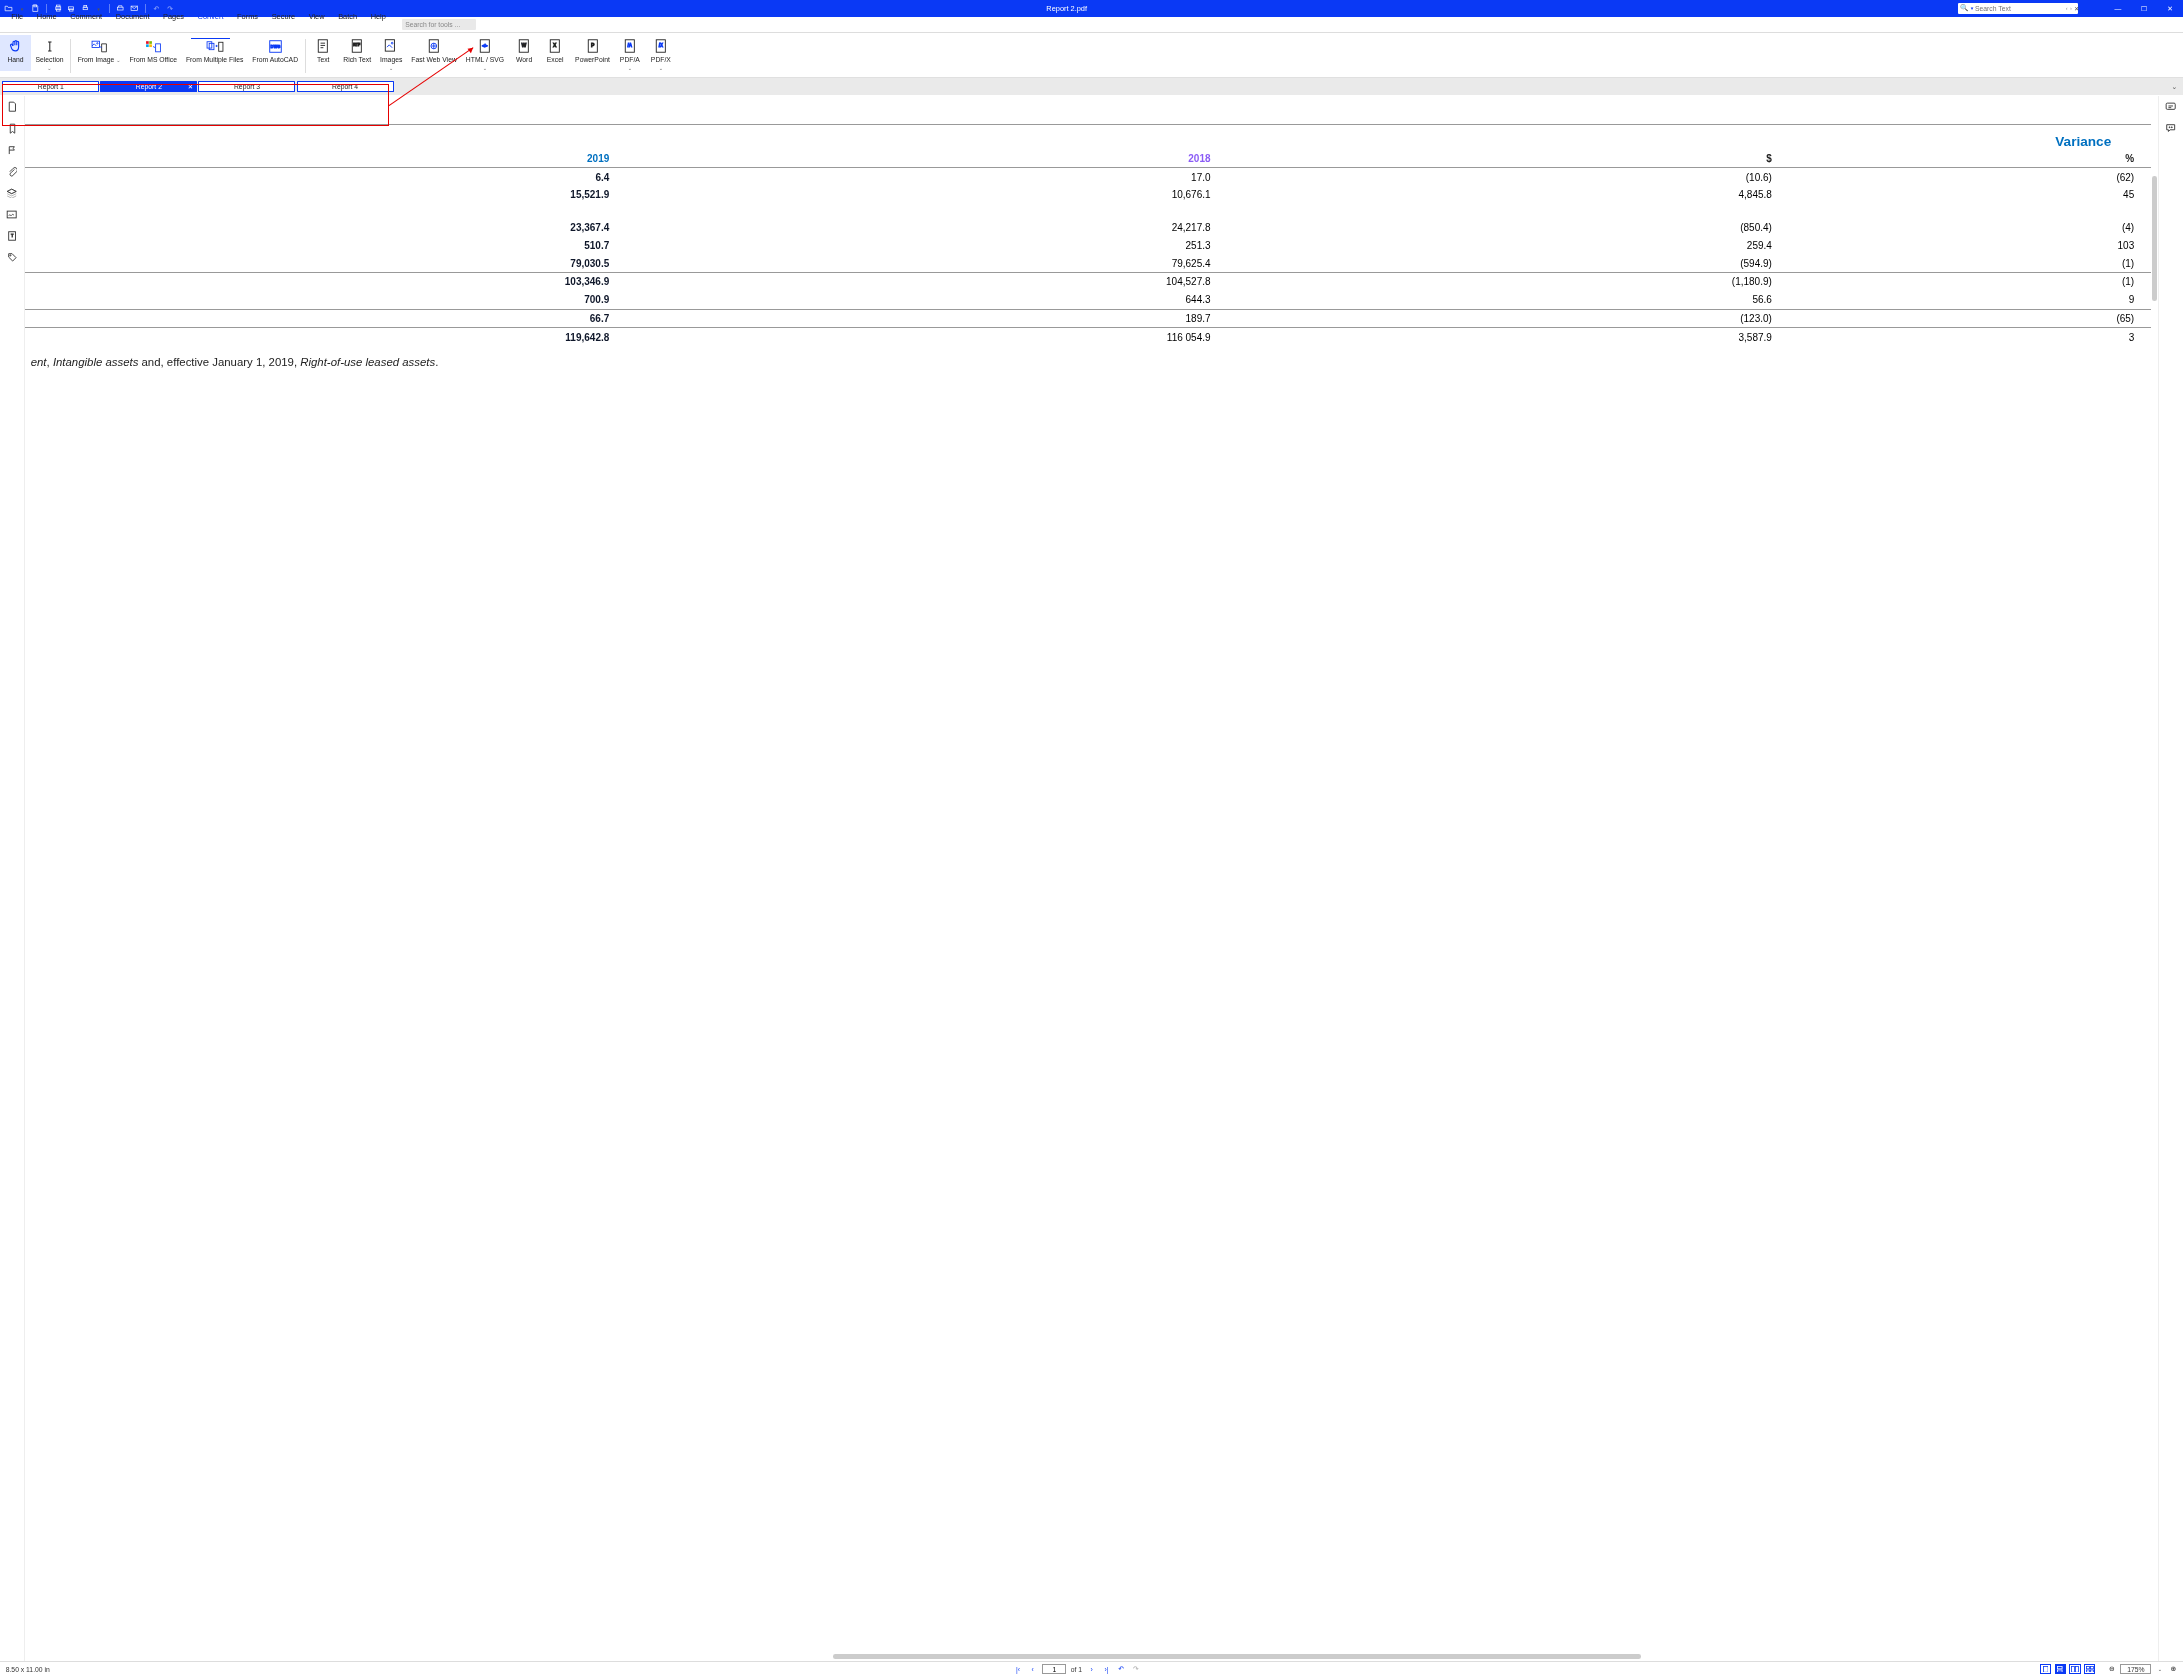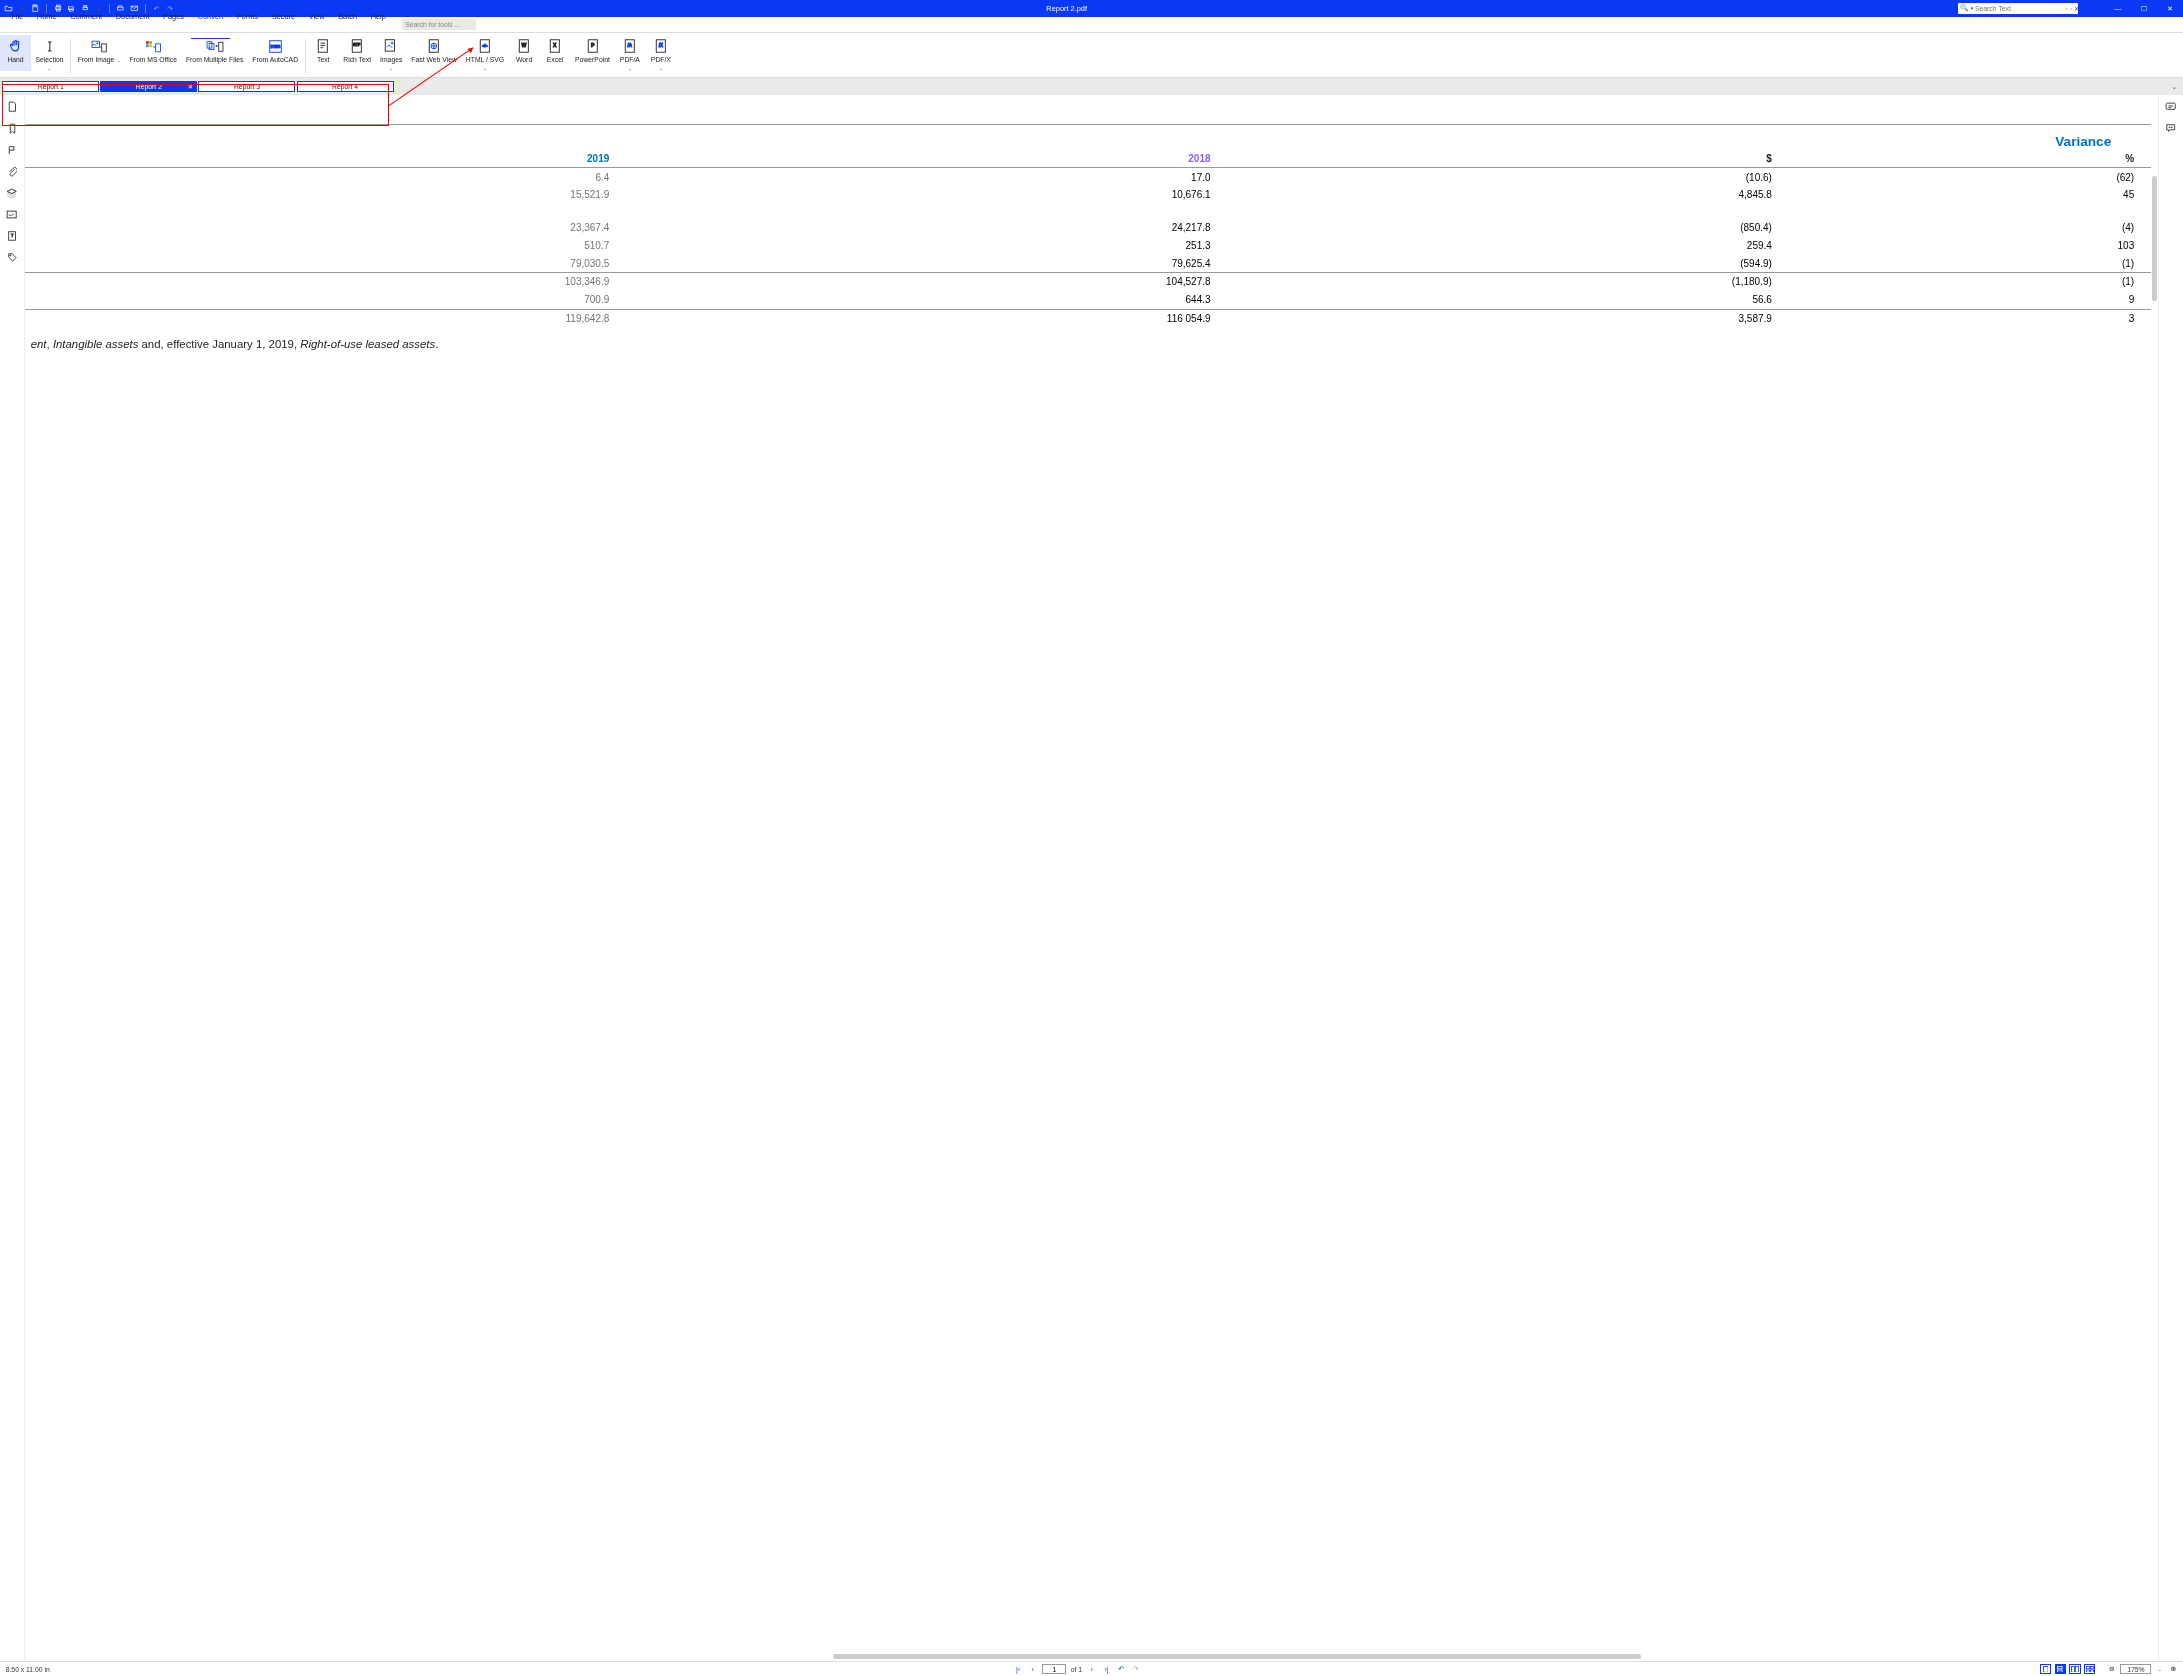--- a/index.html
+++ b/index.html
@@ -39,21 +39,21 @@
 .right-rail { width: 25px; border-left: 0.6px solid #eee; display: flex; flex-direction: column; align-items: center; padding-top: 4.5px; gap: 9px; }
 .doc-area { flex: 1; position: relative; overflow: hidden; background: #fff; }
 .doc-content { position: absolute; left: 0; right: 6.8px; top: 0; bottom: 0; padding: 0 0 0 0; }
 .vscroll { position: absolute; right: 1.1px; top: 80px; width: 4.5px; height: 125px; background: #ccc; border-radius: 2.3px; }
 .hscroll-track { position: absolute; left: 0; right: 6.8px; bottom: 1.1px; height: 5.7px; }
 .hscroll-thumb { position: absolute; left: 38%; width: 38%; height: 4.5px; background: #ccc; border-radius: 2.3px; }
 table.fin { width: 100%; border-collapse: collapse; }
 table.fin td, table.fin th { text-align: right; padding: 3.4px 17px 3.4px 5.7px; font-size: 10px; }
 table.fin th { font-weight: 600; color: #0070C0; border-bottom: 0.6px solid #999; }
 .vh { color: #0070C0; font-weight: 700; font-size: 13.6px; text-align: right; padding-right: 40px; padding-top: 9px; }
-.c2019 { color: #737373; font-weight: 400; }
+.c2019 { color: #0f172a; font-weight: 700; }
 .hr1 { border-top: 0.6px solid #999; }
 .footnote { font-size: 11.4px; color: #222; padding: 10.2px 5.7px 5.7px 5.7px; font-style: italic; }
 .footnote .plain { font-style: normal; }
 .status-bar { position: absolute; bottom: 0; left: 0; right: 0; height: 15px; border-top: 0.6px solid #ddd; background: #fff; display: flex; align-items: center; font-size: 6.8px; color: #333; }
 .sb-left { padding-left: 5.7px; flex: 0 0 114px; }
 .sb-center { flex: 1; display: flex; align-items: center; justify-content: center; gap: 4.5px; }
 .sb-right { display: flex; align-items: center; gap: 3.4px; padding-right: 4.5px; }
 .page-input { width: 24px; height: 10.2px; border: 0.6px solid #999; text-align: center; font-size: 6.8px; }
 .sb-ico { width: 10.2px; height: 10.2px; display: flex; align-items: center; justify-content: center; color: #0A39F5; }
 .view-btn { width: 11.4px; height: 10.2px; border: 0.6px solid #0A39F5; display: flex; align-items: center; justify-content: center; }
@@ -427,20 +427,26 @@
               <td>104,527.8</td>
               <td>(1,180.9)</td>
               <td>(1)</td>
             </tr>
             <tr>
               <td class="c2019">700.9</td>
               <td>644.3</td>
               <td>56.6</td>
               <td>9</td>
             </tr>
+            <tr style="border-top: 0.6px solid rgb(153, 153, 153);">
+              <td class="c2019">66.7</td>
+              <td>189.7</td>
+              <td>(123.0)</td>
+              <td>(65)</td>
+            </tr>
             <tr class="hr1">
               <td class="c2019">119,642.8</td>
               <td>116 054.9</td>
               <td>3,587.9</td>
               <td>3</td>
             </tr>
           </tbody>
       </table>
       <div class="footnote">
         <span>ent</span><span class="plain">, </span><span>Intangible assets</span><span class="plain"> and, effective January 1, 2019, </span><span>Right-of-use leased assets</span><span class="plain">.</span>

